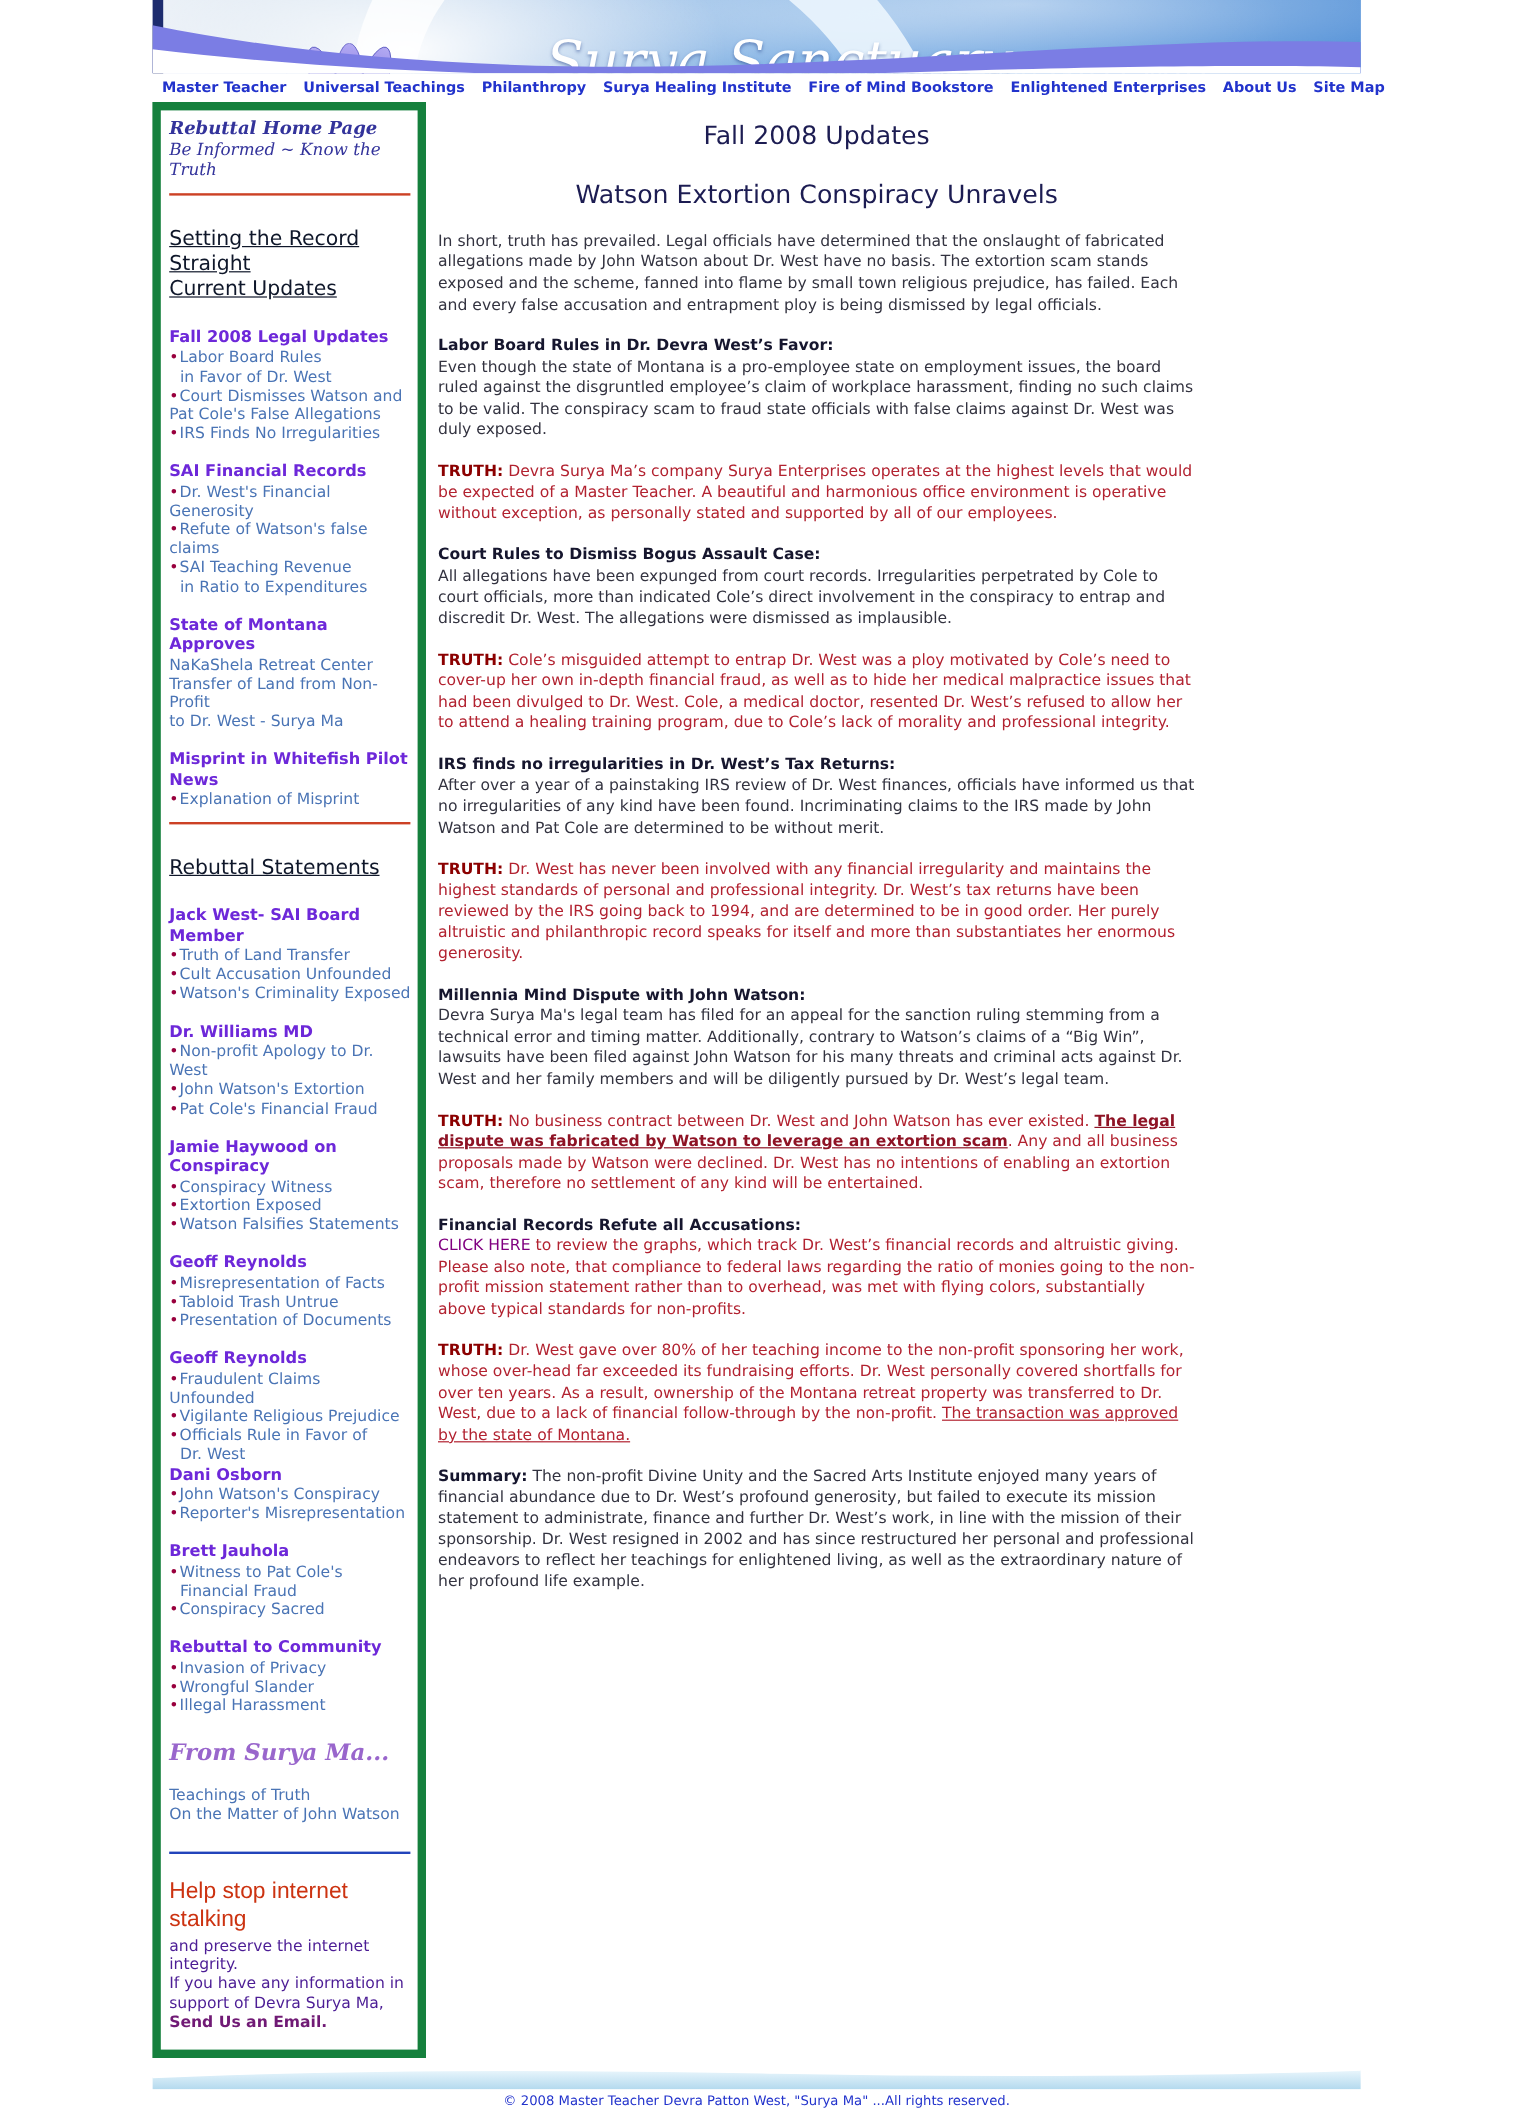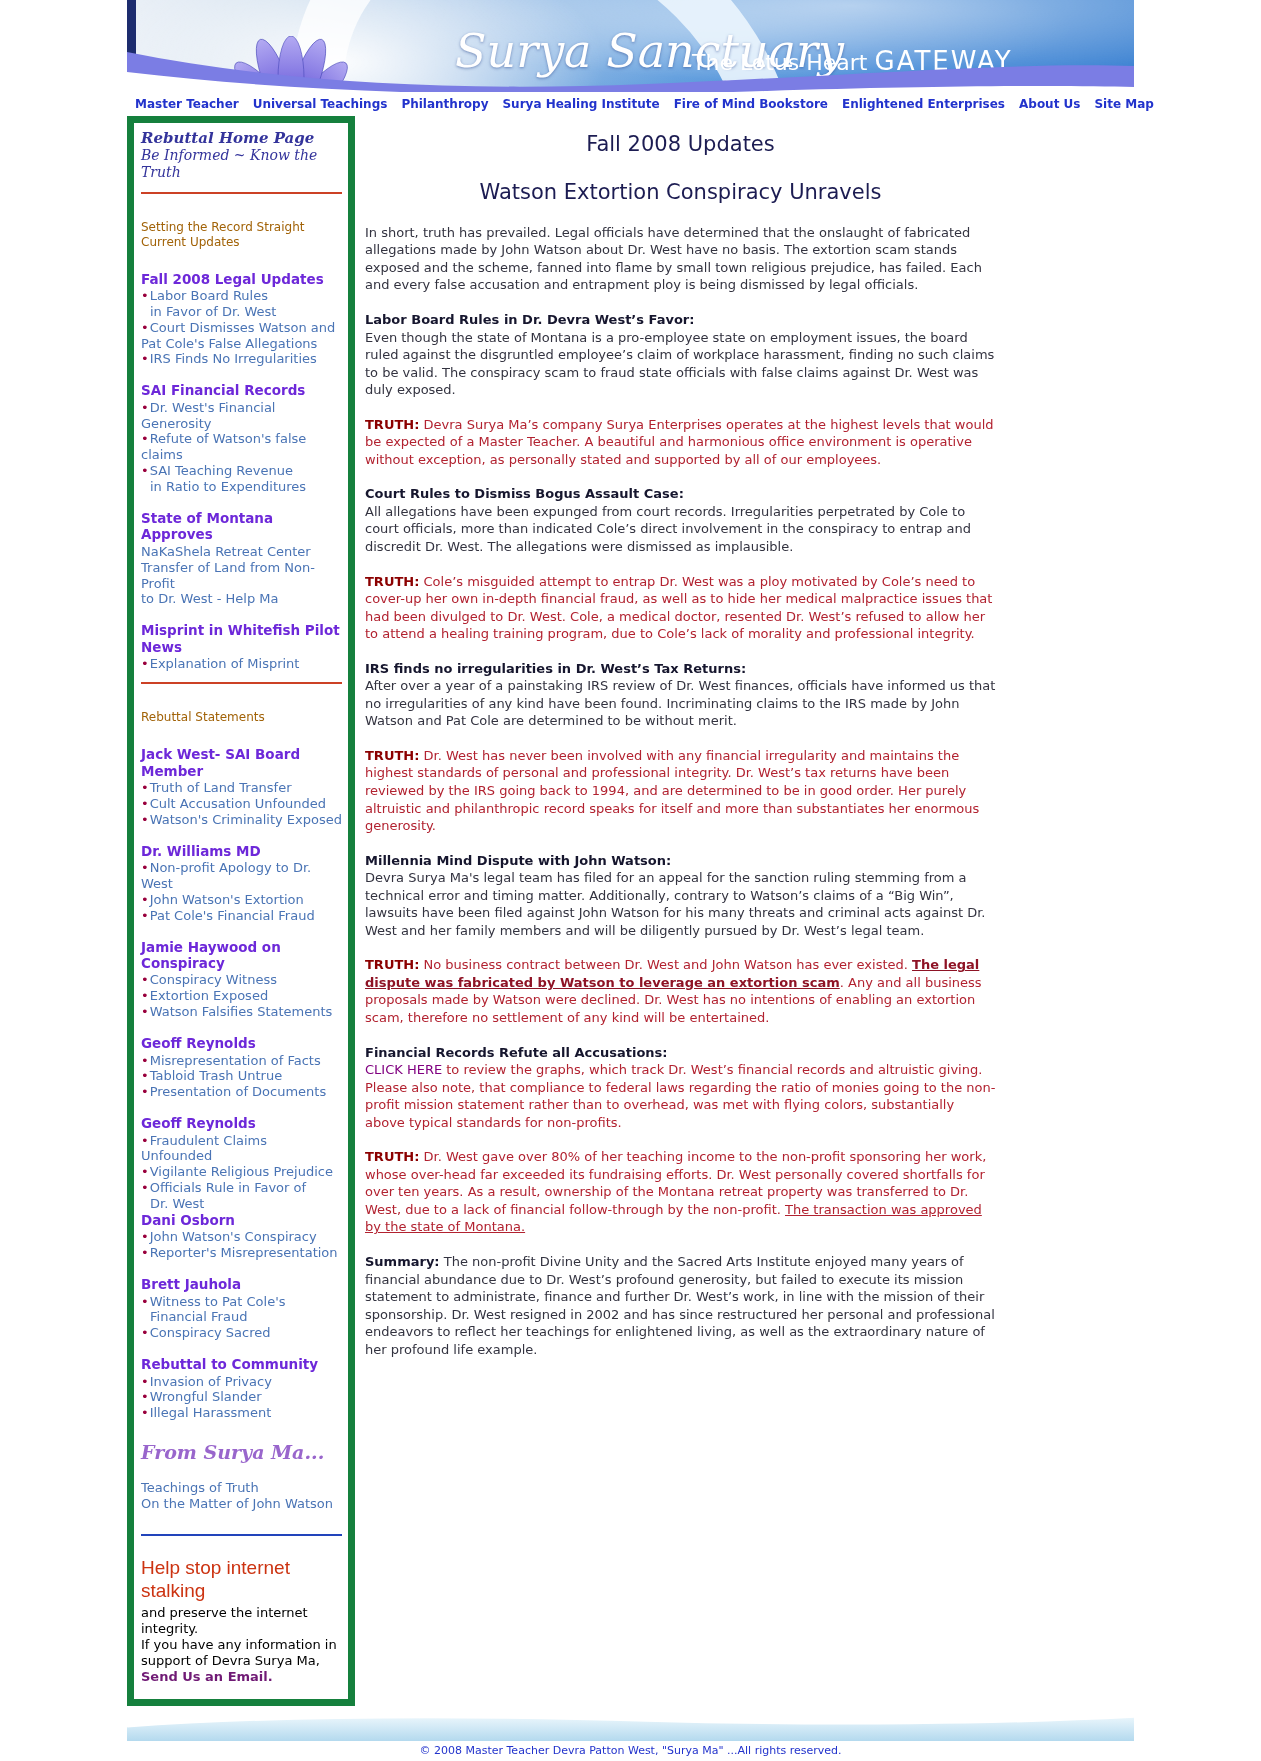--- a/index.html
+++ b/index.html
@@ -42,33 +42,33 @@
   .row{display:flex;flex:1;align-items:flex-start;margin-top:2px;}
 
   
   .sb{width:228px;box-sizing:border-box;border:7px solid #15803d;padding:6px 6px 14px 7px;
       font-size:13px;line-height:1.22;flex-shrink:0;}
   .sb-serif-title{font-family:"DejaVu Serif",serif;font-weight:bold;font-style:italic;
       font-size:15px;color:#33339b;}
   .sb-serif-sub{font-family:"DejaVu Serif",serif;font-style:italic;font-size:14px;color:#33339b;margin-bottom:8px;}
   hr.hr-orange{border:none;border-top:2px solid #cc4125;margin:10px 0;}
   hr.hr-blue{border:none;border-top:2px solid #2244bb;margin:22px 0 20px;}
-  .sb-biglink{display:inline-block;color:#a16207;font-size:12px;
+  .sb-biglink{display:inline-block;color:#0f172a;text-decoration:underline;font-size:17px;
       line-height:1.25;margin:16px 0 6px;cursor:pointer;}
   .sb-sec{margin-top:15px;}
   .sb-sec.tight{margin-top:0;}
   .sb-h{color:#6d28d9;font-weight:bold;font-size:13.5px;margin-bottom:1px;}
   .sb-item{color:#4a74b5;}
   .sb-item .blt{color:#99003d;margin-right:1px;}
   .sb-item.ind{padding-left:9px;}
   .sb-link{color:#4a74b5;text-decoration:none;cursor:pointer;}
   .sb-surya{font-family:"DejaVu Serif",serif;font-weight:bold;font-style:italic;font-size:19px;
       color:#9966cc;margin-top:20px;margin-bottom:16px;}
   .sb-help-title{font-family:"Liberation Sans",sans-serif;color:#cc3311;font-size:19px;margin:2px 0 3px;}
-  .sb-help-text{color:#000000;font-size:13px;}
+  .sb-help-text{color:#4c1d95;font-size:13px;}
   .sb-email{color:#701a75;font-weight:bold;cursor:pointer;}
 
   
   .main{flex:1;padding:4px 138px 0 10px;font-size:13px;color:#333340;line-height:1.35;}
   .mh1{font-size:21px;color:#1c1c52;text-align:center;margin:10px 0 0;}
   .mh2{font-size:21px;color:#1c1c52;text-align:center;margin:20px 0 0;}
   .mh3{font-size:13px;font-weight:bold;color:#16162e;margin:17px 0 0;}
   .mp{margin:17px 0 0;}
   .mh3 + .mp{margin-top:0;}
   .truth{color:#b22230;}
@@ -159,21 +159,21 @@
         </div><div class="sb-sec">
           <div class="sb-h">SAI Financial Records</div>
           <div class="sb-item"><span class="blt">•</span><a class="sb-link">Dr. West's Financial Generosity</a></div>
           <div class="sb-item"><span class="blt">•</span><a class="sb-link">Refute of Watson's false claims</a></div>
           <div class="sb-item"><span class="blt">•</span><a class="sb-link">SAI Teaching Revenue</a></div>
           <div class="sb-item ind"><a class="sb-link">in Ratio to Expenditures</a></div>
         </div><div class="sb-sec">
           <div class="sb-h">State of Montana Approves</div>
           <div class="sb-item"><a class="sb-link">NaKaShela Retreat Center</a></div>
           <div class="sb-item"><a class="sb-link">Transfer of Land from Non-Profit</a></div>
-          <div class="sb-item"><a class="sb-link">to Dr. West - Help Ma</a></div>
+          <div class="sb-item"><a class="sb-link">to Dr. West - Surya Ma</a></div>
         </div><div class="sb-sec">
           <div class="sb-h">Misprint in Whitefish Pilot News</div>
           <div class="sb-item"><span class="blt">•</span><a class="sb-link">Explanation of Misprint</a></div>
         </div><hr class="hr-orange"><a class="sb-biglink">Rebuttal Statements</a><div class="sb-sec">
           <div class="sb-h">Jack West- SAI Board Member</div>
           <div class="sb-item"><span class="blt">•</span><a class="sb-link">Truth of Land Transfer</a></div>
           <div class="sb-item"><span class="blt">•</span><a class="sb-link">Cult Accusation Unfounded</a></div>
           <div class="sb-item"><span class="blt">•</span><a class="sb-link">Watson's Criminality Exposed</a></div>
         </div><div class="sb-sec">
           <div class="sb-h">Dr. Williams MD</div>

